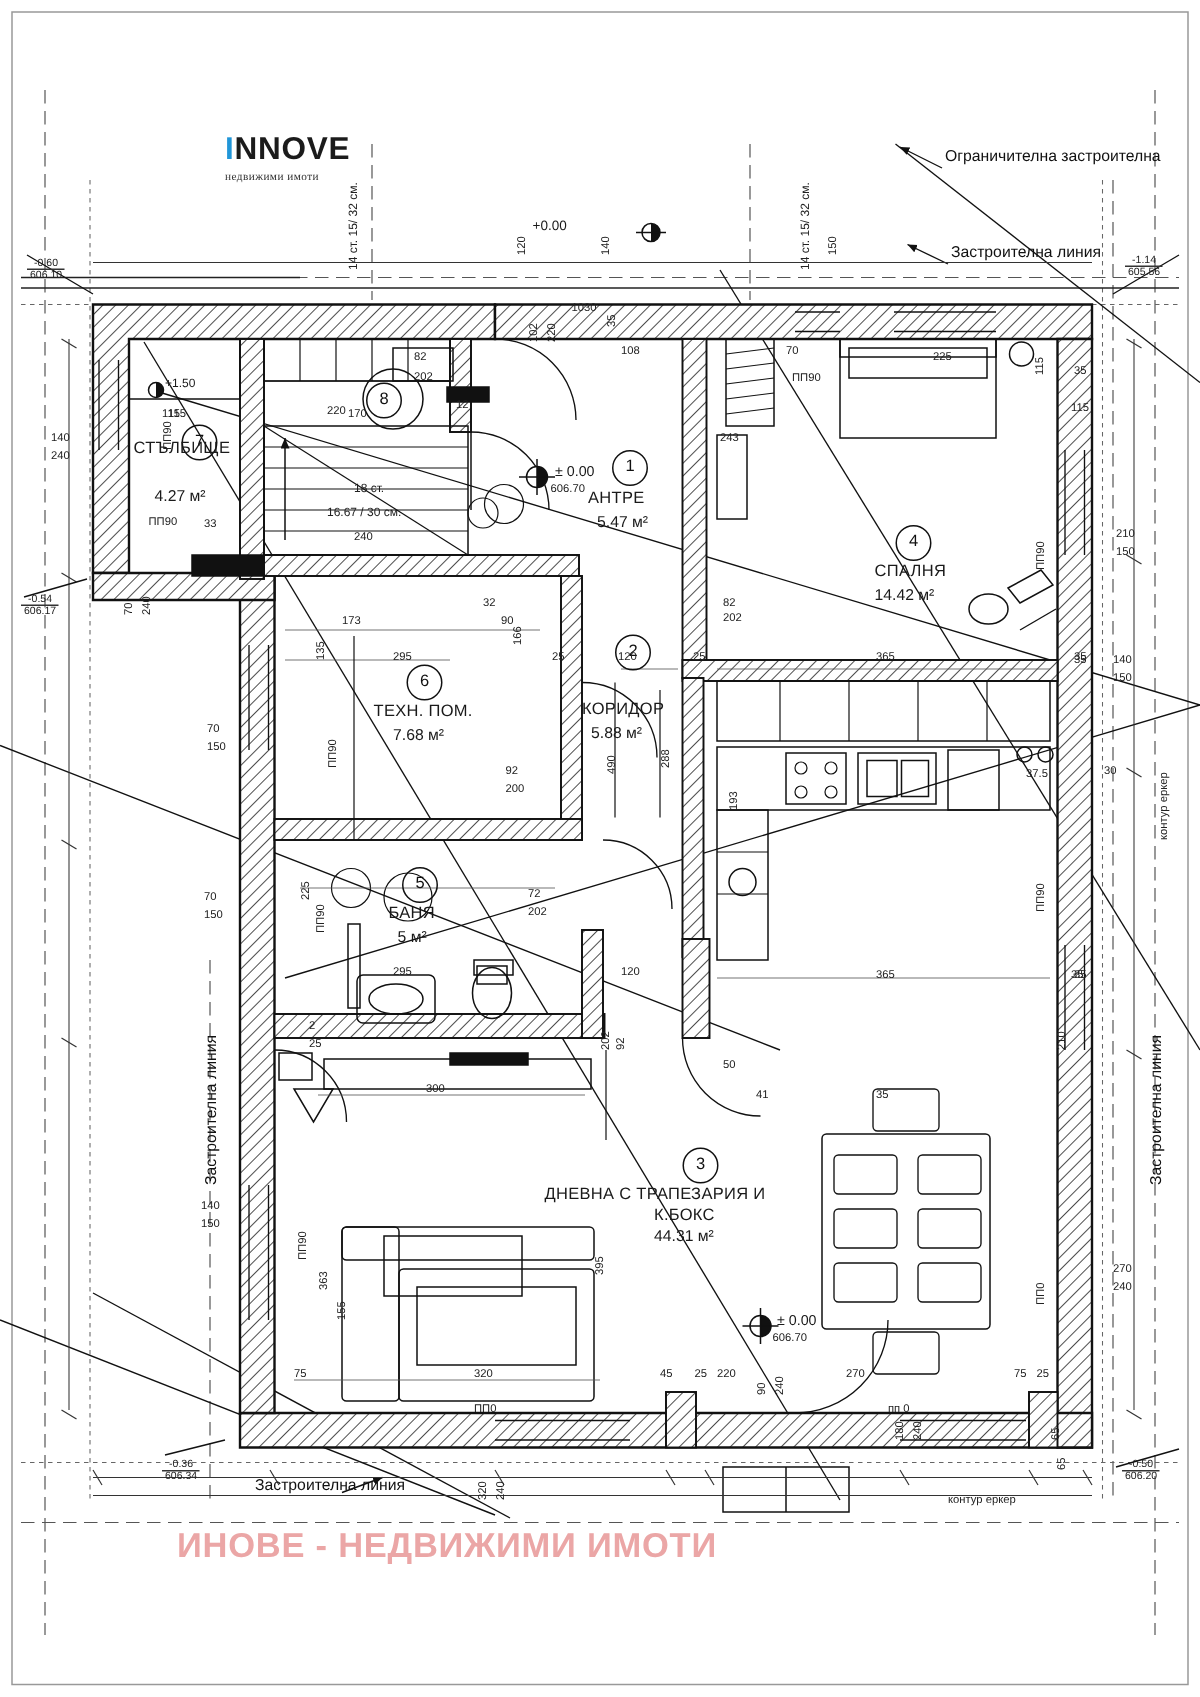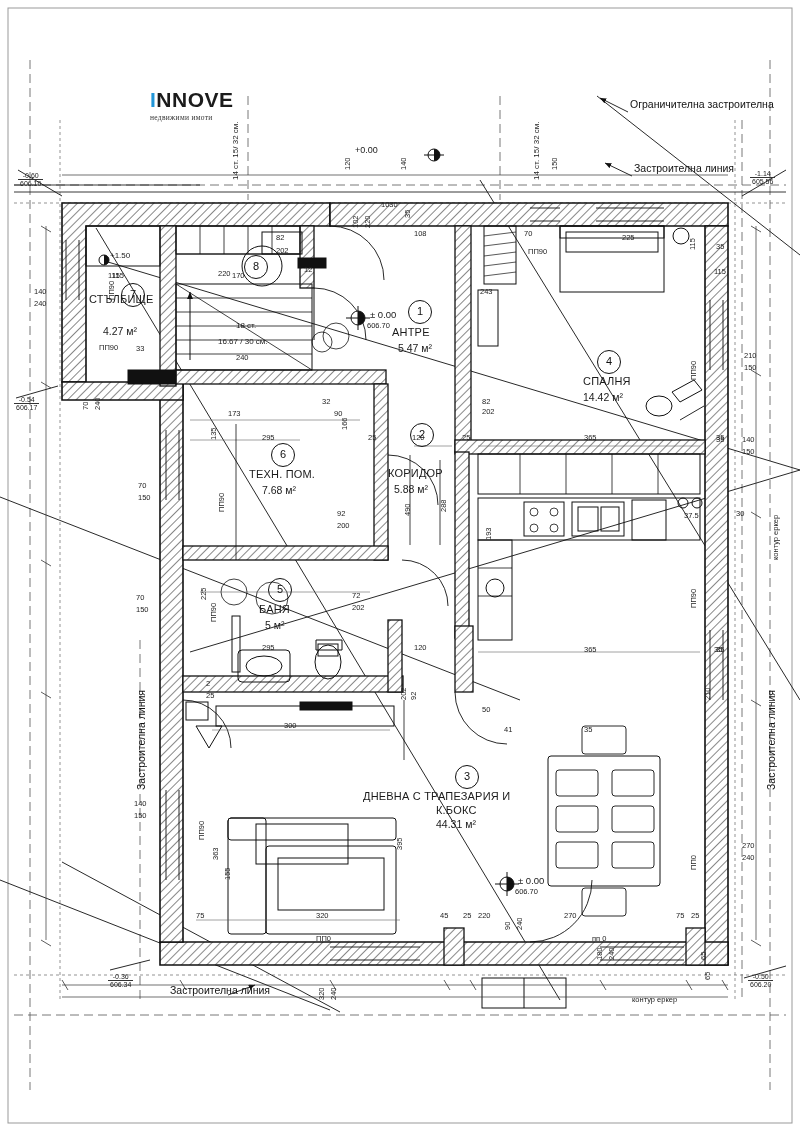--- a/index.html
+++ b/index.html
@@ -538,14 +538,15 @@
   <div class="lbl dim" style="left:528px;top:248px;">ПП90</div>
   <div class="lbl dim-v" style="left:690px;top:380px;">ПП90</div>
   <div class="lbl dim-v" style="left:218px;top:512px;">ПП90</div>
   <div class="lbl dim-v" style="left:210px;top:622px;">ПП90</div>
   <div class="lbl dim-v" style="left:690px;top:608px;">ПП90</div>
   <div class="lbl dim-v" style="left:198px;top:840px;">ПП90</div>
   <div class="lbl dim" style="left:316px;top:935px;">ПП0</div>
   <div class="lbl dim-v" style="left:690px;top:870px;">ПП0</div>
   <div class="lbl dim" style="left:592px;top:935px;">пп 0</div>
 
+  <div id="watermark">ИНОВЕ - НЕДВИЖИМИ ИМОТИ</div>
 
 </div>
 
 </body></html>

